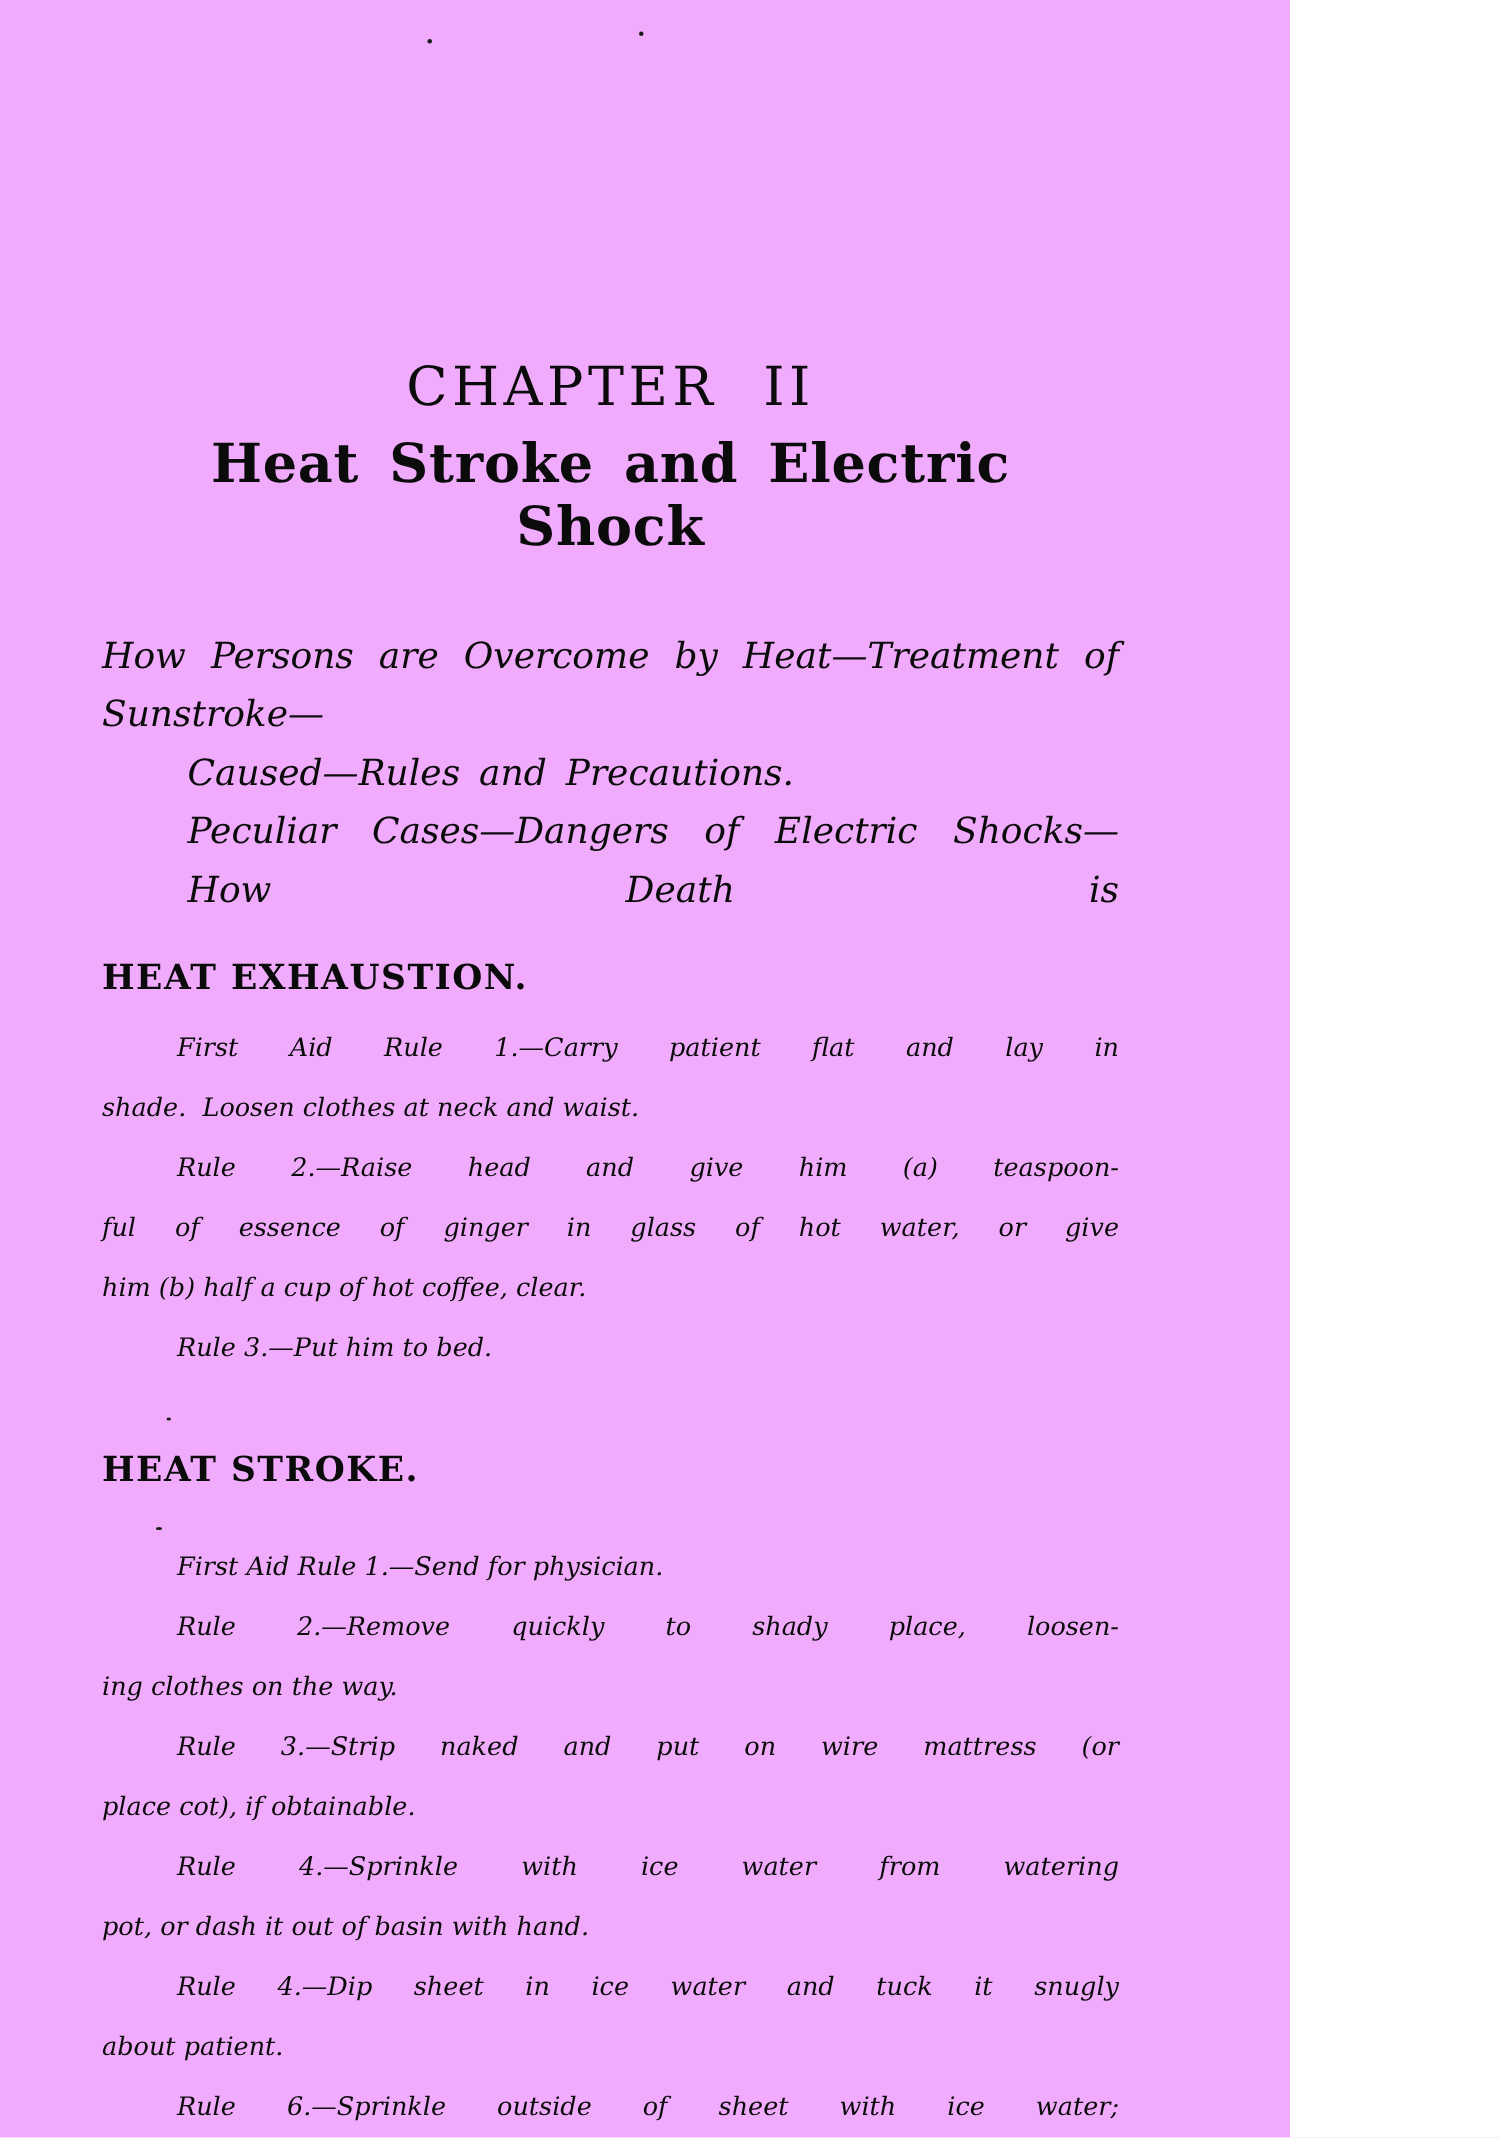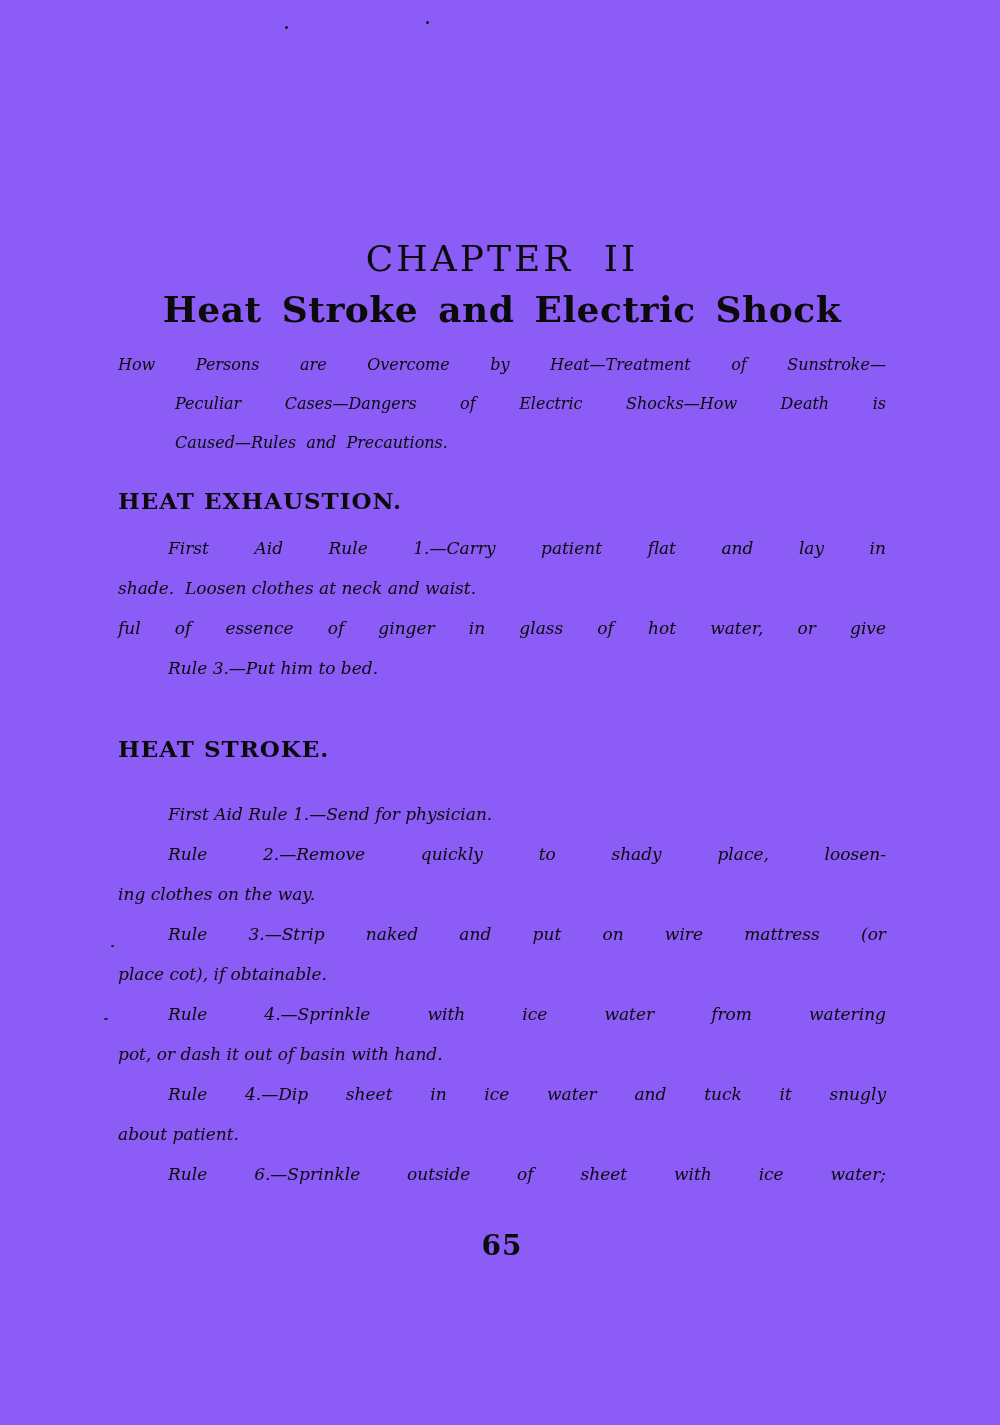--- a/index.html
+++ b/index.html
@@ -10,25 +10,25 @@
   body {
     width: 1000px;
     height: 1425px;
     position: relative;
     overflow: hidden;
     font-family: "DejaVu Serif", "Liberation Serif", serif;
     color: #0b0b0b;
   }
   .page {
     position: relative;
-    width: 1000px;
+    width: 860px;
     height: 1425px;
-    background: #8b5cf6;
+    background: #f0abfc;
     box-sizing: border-box;
-    padding: 238px 114px 0 118px;
+    padding: 238px 114px 0 68px;
   }
   
   .chapter-heading {
     text-align: center;
     font-size: 36px;
     line-height: 42px;
     font-weight: 400;
     letter-spacing: 3px;
     word-spacing: 16px;
   }
@@ -37,23 +37,23 @@
     text-align: center;
     font-size: 36px;
     line-height: 42px;
     font-weight: 700;
     word-spacing: 7px;
     margin-top: 8px;
     letter-spacing: 0.5px;
   }
   
   .summary {
-    margin-top: 15px;
+    margin-top: 46px;
     font-style: italic;
-    font-size: 16px;
+    font-size: 24px;
     line-height: 39px;
     word-spacing: 5px;
   }
   
   .section-heading {
     font-weight: 700;
     font-size: 23px;
     line-height: 38px;
     letter-spacing: 1px;
     margin-top: 20px;
@@ -106,30 +106,32 @@
 <body>
 
 <div class="page">
 
   <div class="chapter-heading">CHAPTER II</div>
 
   <div class="page-title">Heat Stroke and Electric Shock</div>
 
   <div class="summary">
     <div class="ln j">How Persons are Overcome by Heat—Treatment of Sunstroke—</div>
+    <div class="ln sind">Caused—Rules and Precautions.</div>
     <div class="ln j sind">Peculiar Cases—Dangers of Electric Shocks—How Death is</div>
-    <div class="ln sind">Caused—Rules and Precautions.</div>
   </div>
 
   <div class="section-heading">HEAT EXHAUSTION.</div>
 
   <div class="body-lines">
     <div class="ln j ind">First Aid Rule 1.—Carry patient flat and lay in</div>
     <div class="ln">shade.&nbsp; Loosen clothes at neck and waist.</div>
+    <div class="ln j ind">Rule 2.—Raise head and give him (a) teaspoon-</div>
     <div class="ln j">ful of essence of ginger in glass of hot water, or give</div>
+    <div class="ln">him (b) half a cup of hot coffee, clear.</div>
     <div class="ln ind">Rule 3.—Put him to bed.</div>
   </div>
 
   <div class="section-heading second">HEAT STROKE.</div>
 
   <div class="body-lines second">
     <div class="ln ind">First Aid Rule 1.—Send for physician.</div>
     <div class="ln j ind">Rule 2.—Remove quickly to shady place, loosen-</div>
     <div class="ln">ing clothes on the way.</div>
     <div class="ln j ind">Rule 3.—Strip naked and put on wire mattress (or</div>

